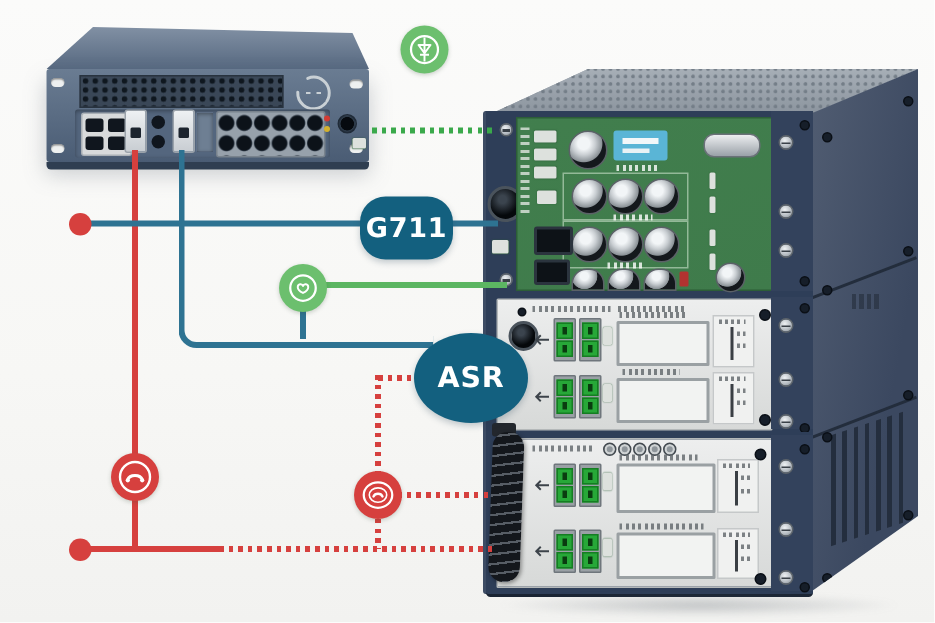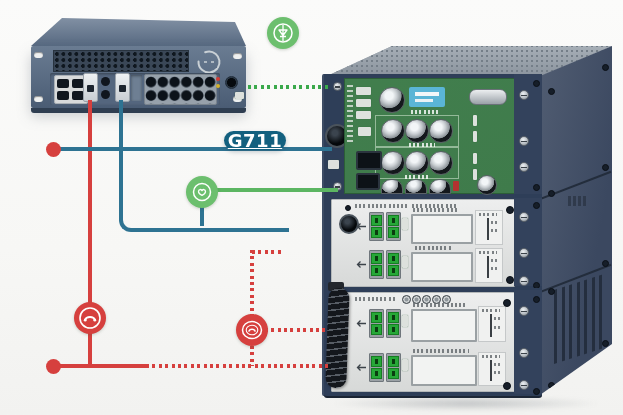--- a/index.html
+++ b/index.html
@@ -382,16 +382,17 @@
   </div>
 
   <div class="a cicon red" style="left:236px;top:314px;width:32px;height:32px;">
     <svg width="26" height="26" viewBox="0 0 26 26">
       <ellipse cx="13" cy="13" rx="9.5" ry="8.5" fill="none" stroke="#fff" stroke-width="1.5"></ellipse>
       <ellipse cx="13" cy="13" rx="5.8" ry="4.8" fill="none" stroke="#fff" stroke-width="1.1"></ellipse>
       <path d="M10,14 c1,-2.4 5,-2.4 6,0" fill="none" stroke="#fff" stroke-width="1.6" stroke-linecap="round"></path>
     </svg>
   </div>
 
-  <div class="a badge pill" style="left:224px;top:131px;width:62px;height:19px;text-decoration:underline;">G711</div>
-
+  <div class="a badge pill" style="left:240px;top:131px;width:62px;height:42px;">G711</div>
+
+  <div class="a badge oval" style="left:276px;top:222px;width:76px;height:60px;">ASR</div>
 
 </div>
 
 </body></html>

